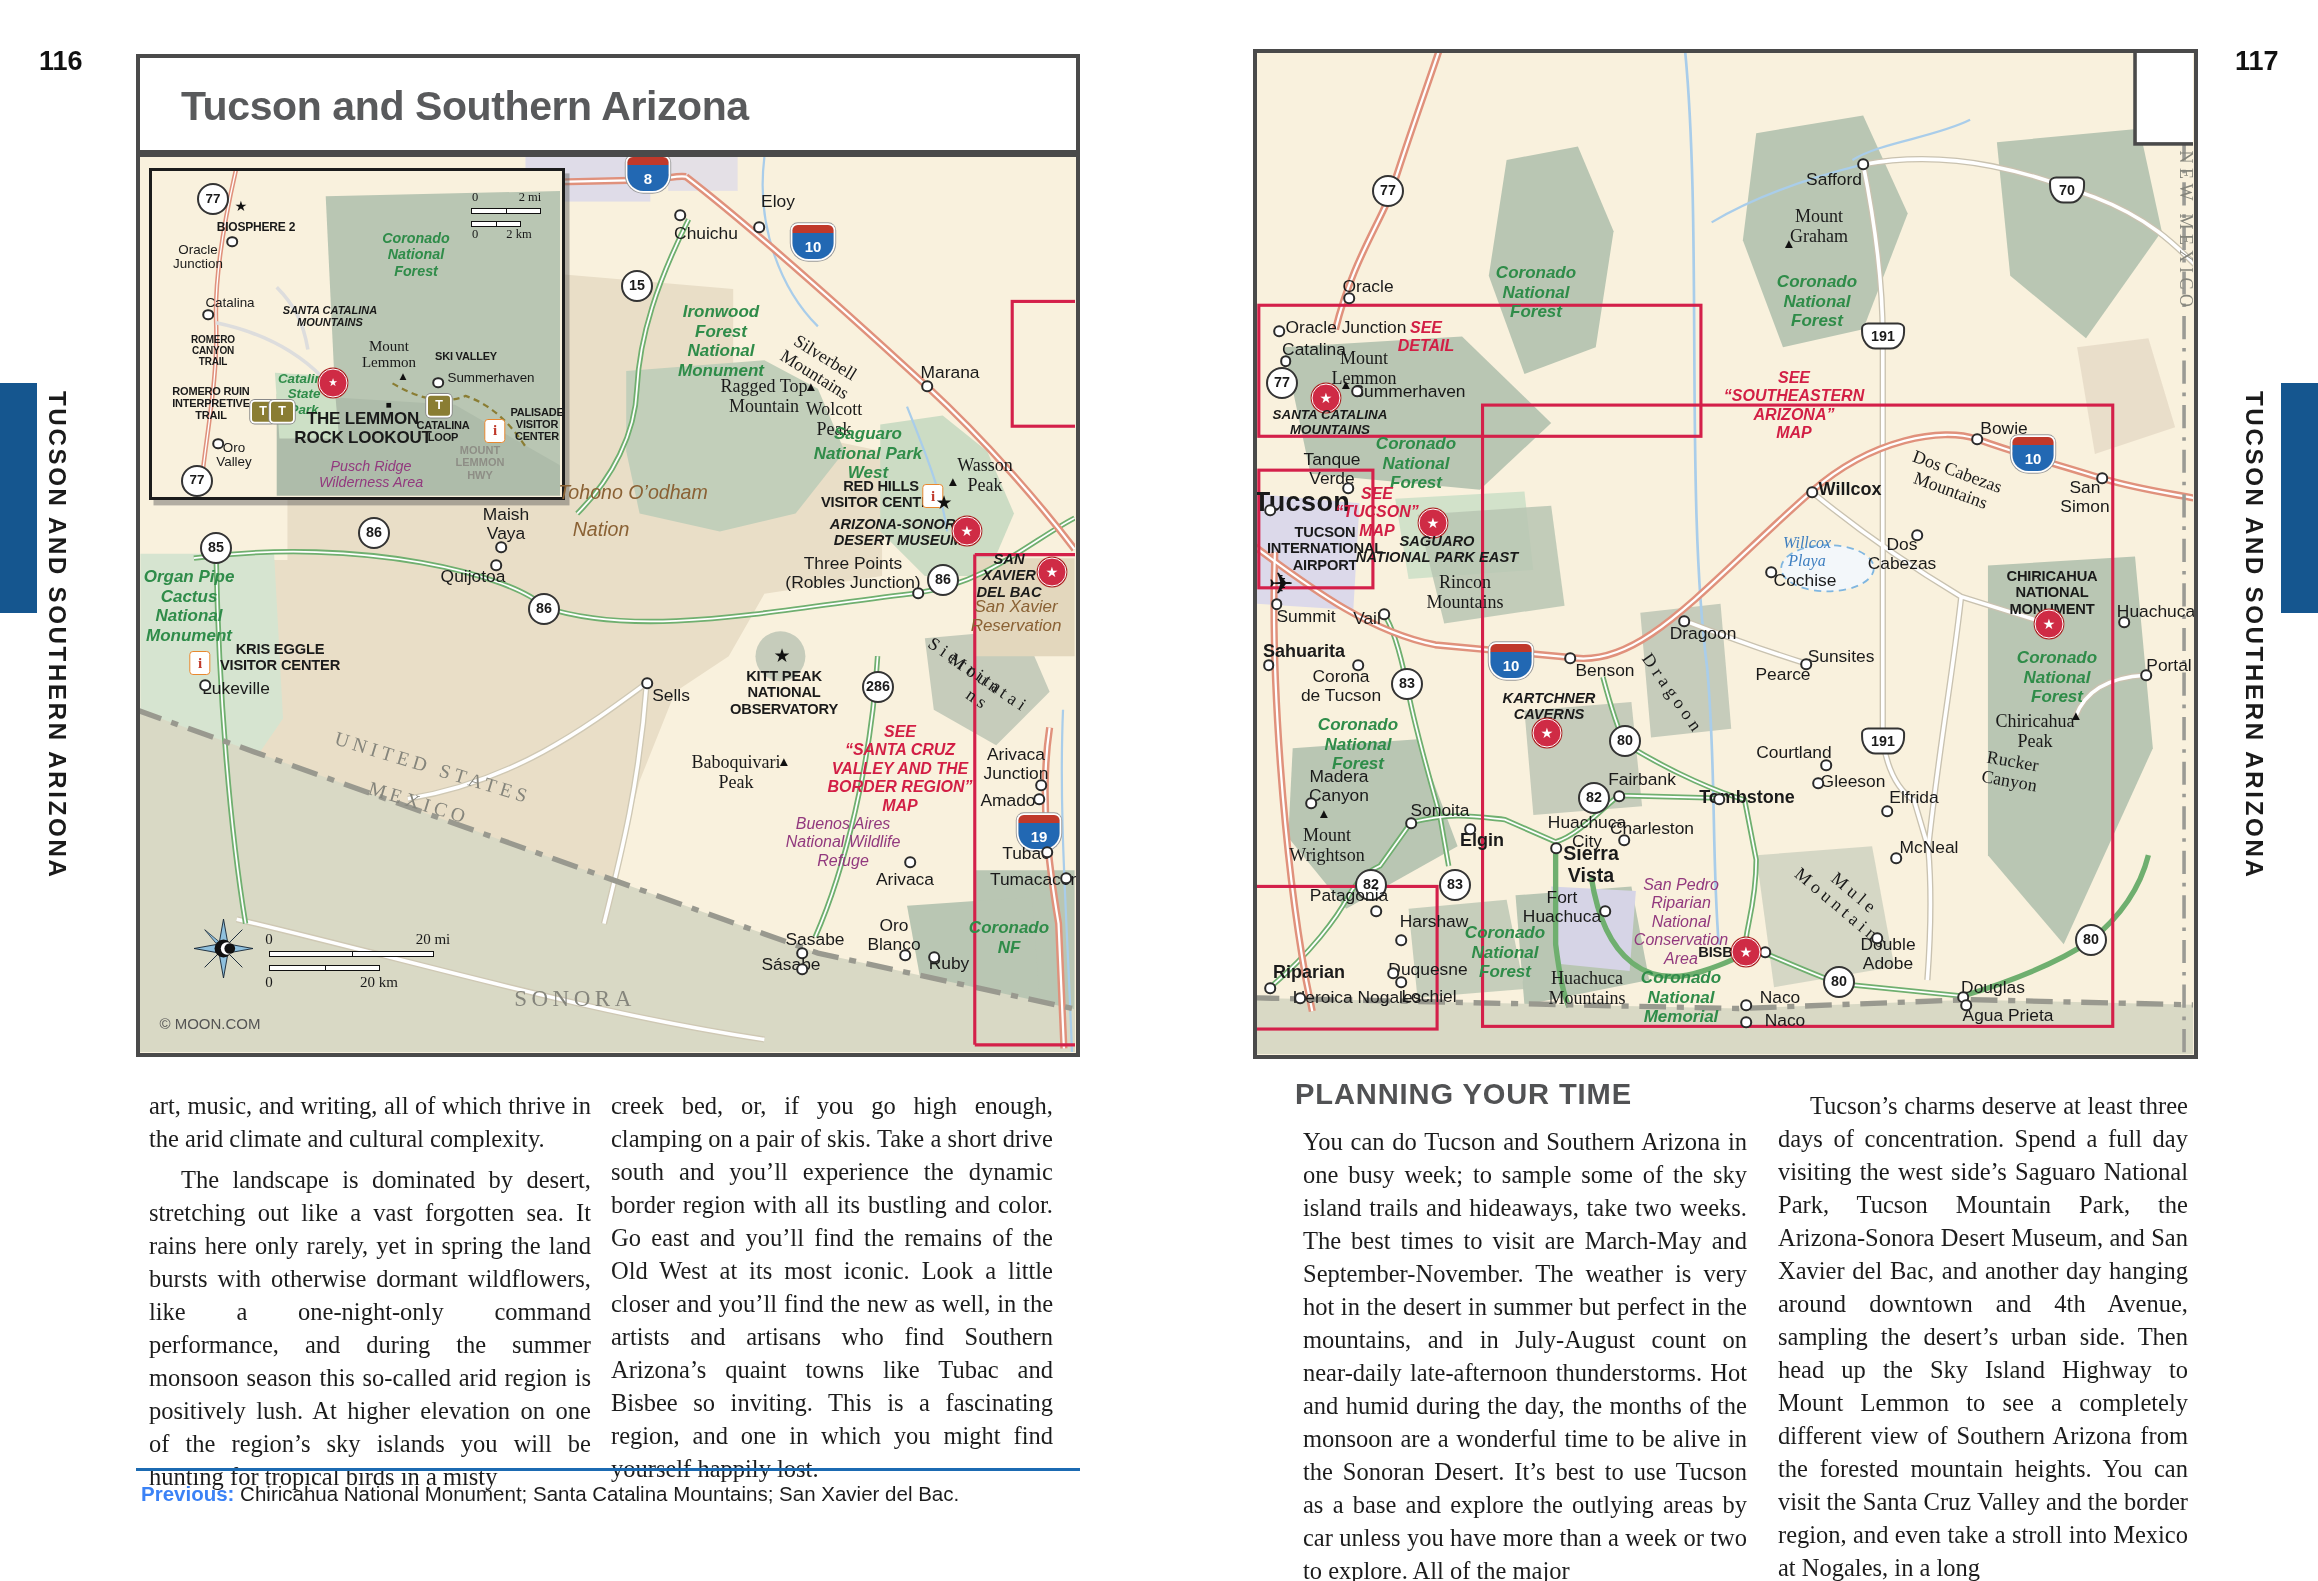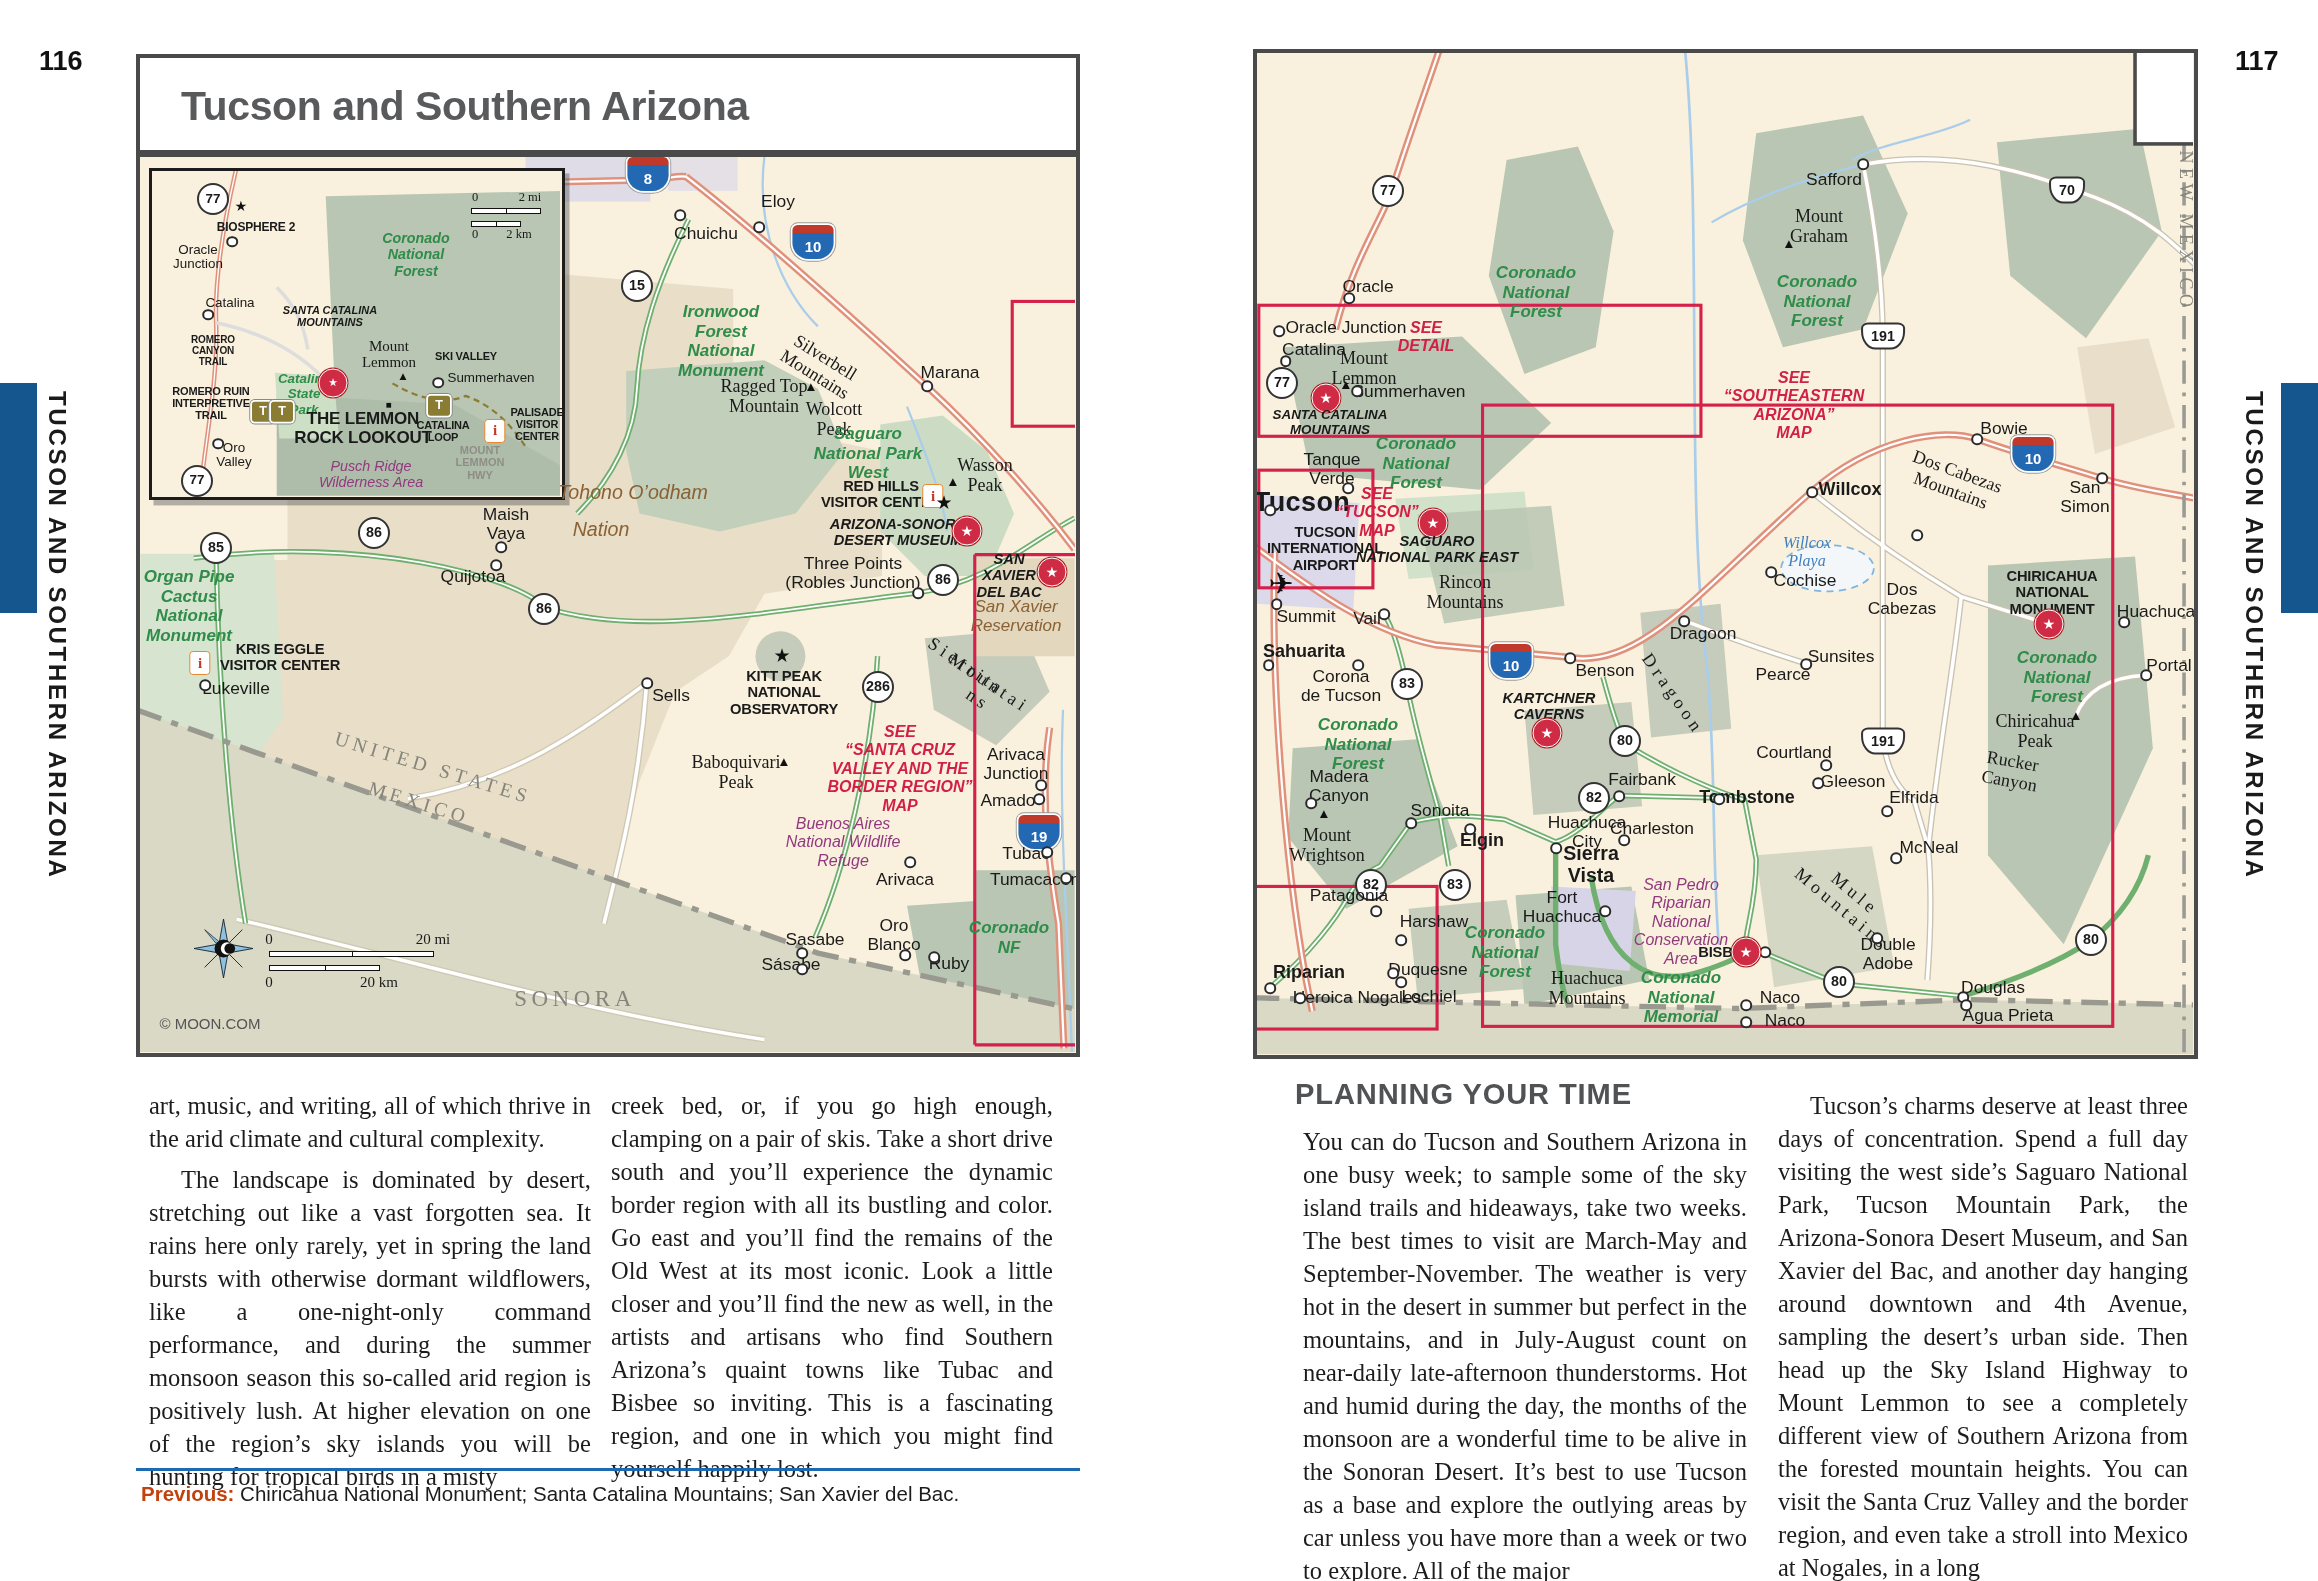--- a/index.html
+++ b/index.html
@@ -537,21 +537,21 @@
 City</span>
       <span class="lbl dot" style="left: 299px; top: 795px; transform: translate(-50%, -50%);"></span>
       <span class="lbl town" style="left: 395px; top: 776px; transform: translate(-50%, -50%);">Charleston</span>
       <span class="lbl dot" style="left: 367px; top: 787px; transform: translate(-50%, -50%);"></span>
       <span class="lbl town-b" style="left: 334px; top: 812px; transform: translate(-50%, -50%); font-size: 19.6px;">Sierra
 Vista</span>
       <span class="lbl sh-c" style="left: 114px; top: 832px; transform: translate(-50%, -50%);">82</span>
       <span class="lbl sh-c" style="left: 198px; top: 832px; transform: translate(-50%, -50%);">83</span>
       <span class="lbl water" style="left: 550px; top: 499px; transform: translate(-50%, -50%);">Willcox
 Playa</span>
-      <span class="lbl town" style="left: 645px; top: 501px; transform: translate(-50%, -50%); margin-top: 45px;">Dos
+      <span class="lbl town" style="left: 645px; top: 501px; transform: translate(-50%, -50%);">Dos
 Cabezas</span>
       <span class="lbl dot" style="left: 660px; top: 482px; transform: translate(-50%, -50%);"></span>
       <span class="lbl town" style="left: 548px; top: 528px; transform: translate(-50%, -50%);">Cochise</span>
       <span class="lbl dot" style="left: 514px; top: 519px; transform: translate(-50%, -50%);"></span>
       <span class="lbl poi" style="left: 791px; top: 540px; transform: translate(-50%, -50%);">CHIRICAHUA
 NATIONAL
 MONUMENT</span>
       <span class="lbl star" style="left: 792px; top: 571px; transform: translate(-50%, -50%);">★</span>
       <span class="lbl town" style="left: 899px; top: 559px; transform: translate(-50%, -50%);">Huachuca</span>
       <span class="lbl dot" style="left: 867px; top: 569px; transform: translate(-50%, -50%);"></span>
@@ -629,21 +629,21 @@
 <div class="col" style="left:141px;top:1081px;width:458px;">
     <p class="para">art, music, and writing, all of which thrive in the arid climate and cultural complexity.</p>
     <p class="para ind">The landscape is dominated by desert, stretching out like a vast forgotten sea. It rains here only rarely, yet in spring the land bursts with otherwise dormant wildflowers, like a one-night-only command performance, and during the summer monsoon season this so-called arid region is positively lush. At higher elevation on one of the region’s sky islands you will be hunting for tropical birds in a misty</p>
   </div>
 <div class="col" style="left:603px;top:1081px;width:458px;">
     <p class="para">creek bed, or, if you go high enough, clamping on a pair of skis. Take a short drive south and you’ll experience the dynamic border region with all its bustling and color. Go east and you’ll find the remains of the Old West at its most iconic. Look a little closer and you’ll find the new as well, in the artists and artisans who find Southern Arizona’s quaint towns like Tubac and Bisbee so inviting. This is a fascinating region, and one in which you might find yourself happily lost.</p>
   </div>
 
 <div class="prevrule" style="left:136px;top:1468px;width:944px;background:#1b6ab2;"></div>
 <div class="prevline" style="left:141px;top:1482px;">
-  <b style="color:#c2410c;">Previous:</b><span> Chiricahua National Monument; Santa Catalina Mountains; San Xavier del Bac.</span>
+  <b style="color:#3b82f6;">Previous:</b><span> Chiricahua National Monument; Santa Catalina Mountains; San Xavier del Bac.</span>
 </div>
 
 <div class="heading" style="left:1295px;top:1077px;">PLANNING YOUR TIME</div>
 <div class="col" style="left:1295px;top:1117px;width:460px;">
     <p class="para">You can do Tucson and Southern Arizona in one busy week; to sample some of the sky island trails and hideaways, take two weeks. The best times to visit are March-May and September-November. The weather is very hot in the desert in summer but perfect in the mountains, and in July-August count on near-daily late-afternoon thunderstorms. Hot and humid during the day, the months of the monsoon are a wonderful time to be alive in the Sonoran Desert. It’s best to use Tucson as a base and explore the outlying areas by car unless you have more than a week or two to explore. All of the major</p>
   </div>
 <div class="col" style="left:1770px;top:1081px;width:426px;">
     <p class="para ind">Tucson’s charms deserve at least three days of concentration. Spend a full day visiting the west side’s Saguaro National Park, Tucson Mountain Park, the Arizona-Sonora Desert Museum, and San Xavier del Bac, and another day hanging around downtown and 4th Avenue, sampling the desert’s urban side. Then head up the Sky Island Highway to Mount Lemmon to see a completely different view of Southern Arizona from the forested mountain heights. You can visit the Santa Cruz Valley and the border region, and even take a stroll into Mexico at Nogales, in a long</p>
   </div>
 

